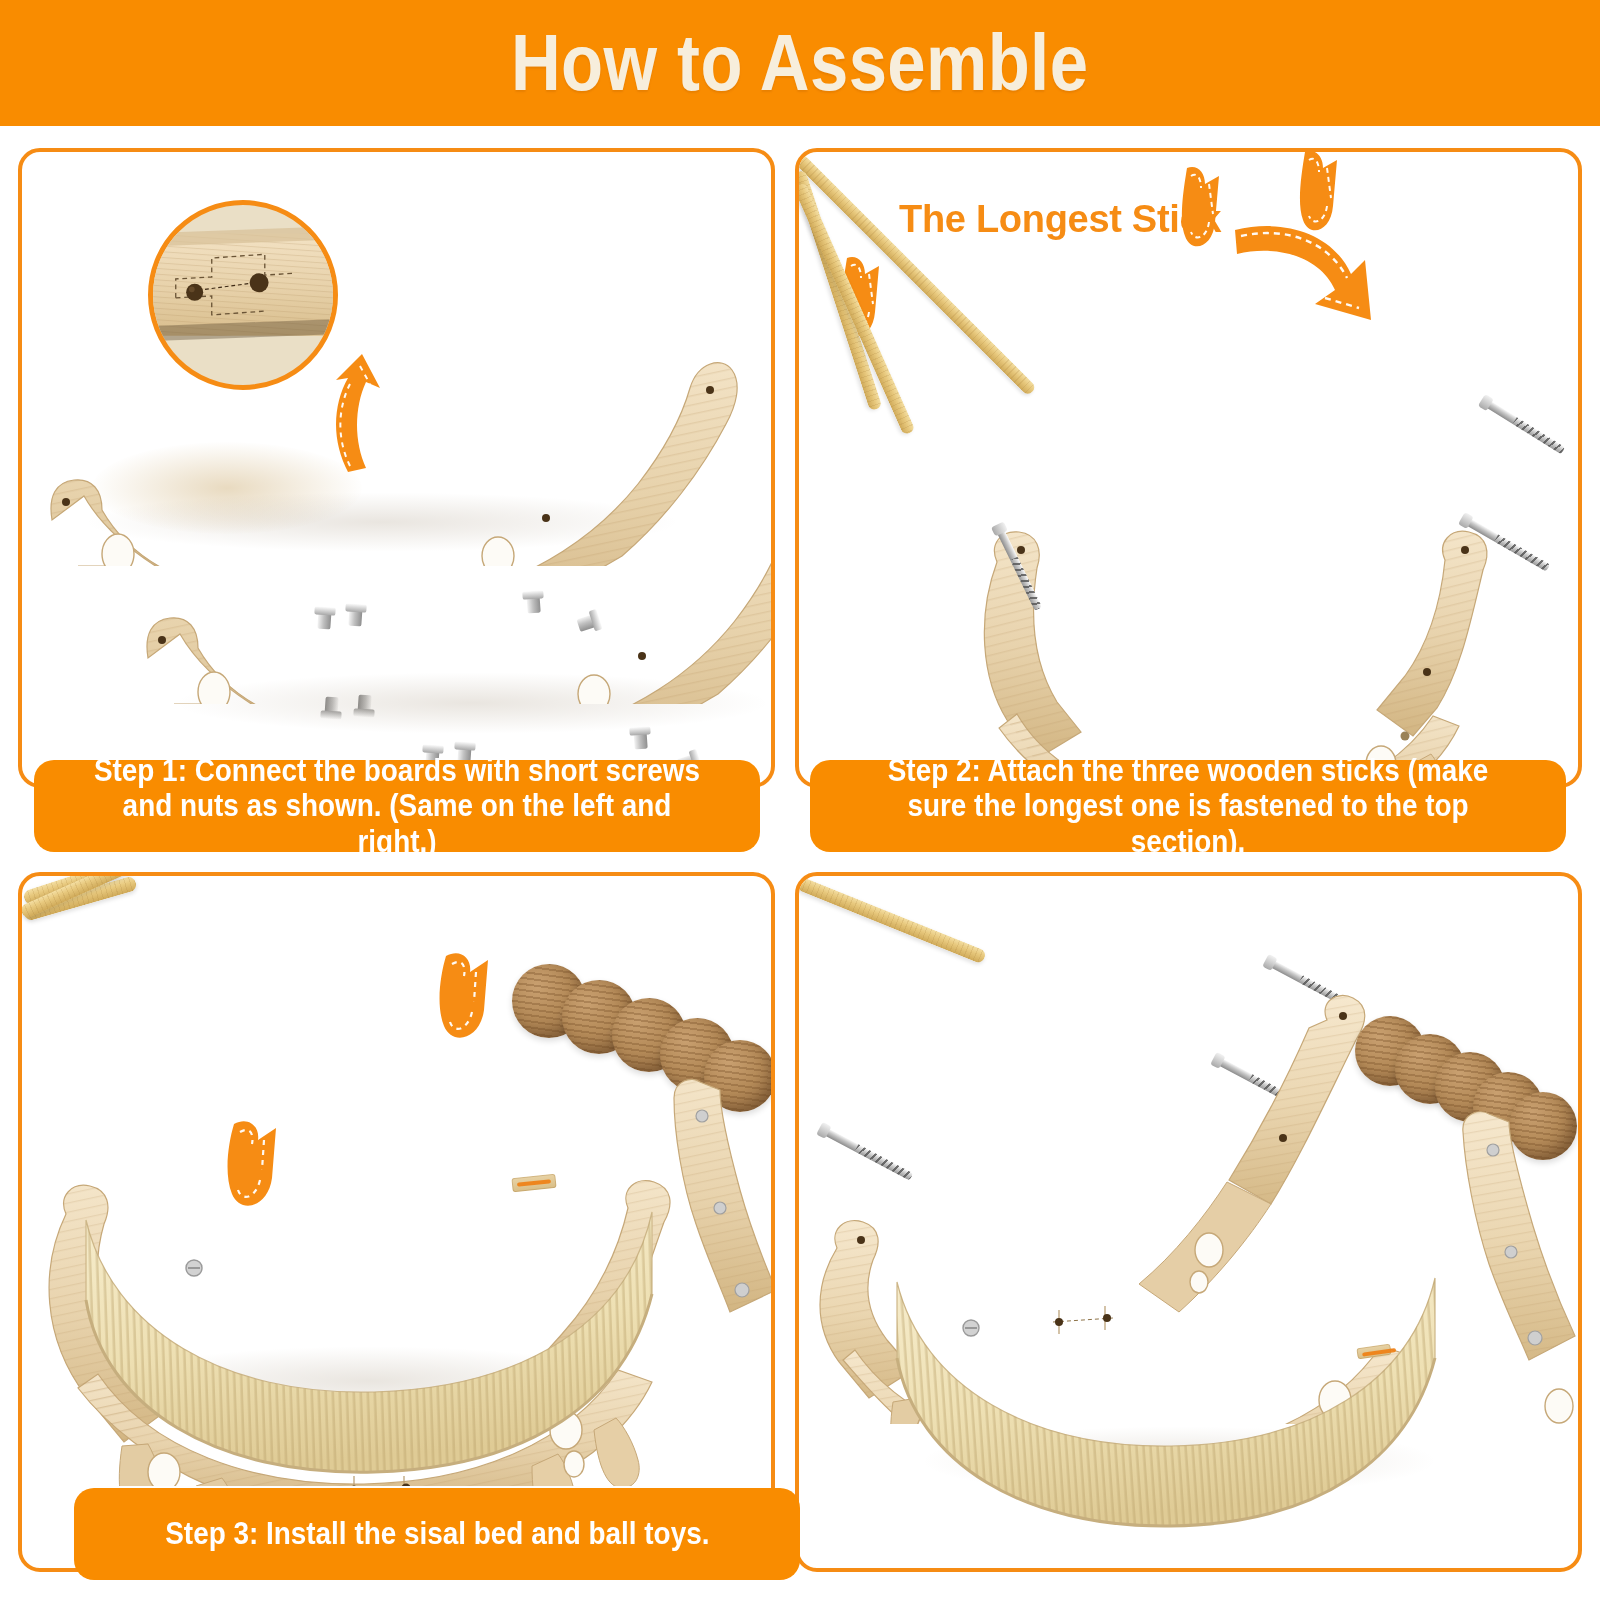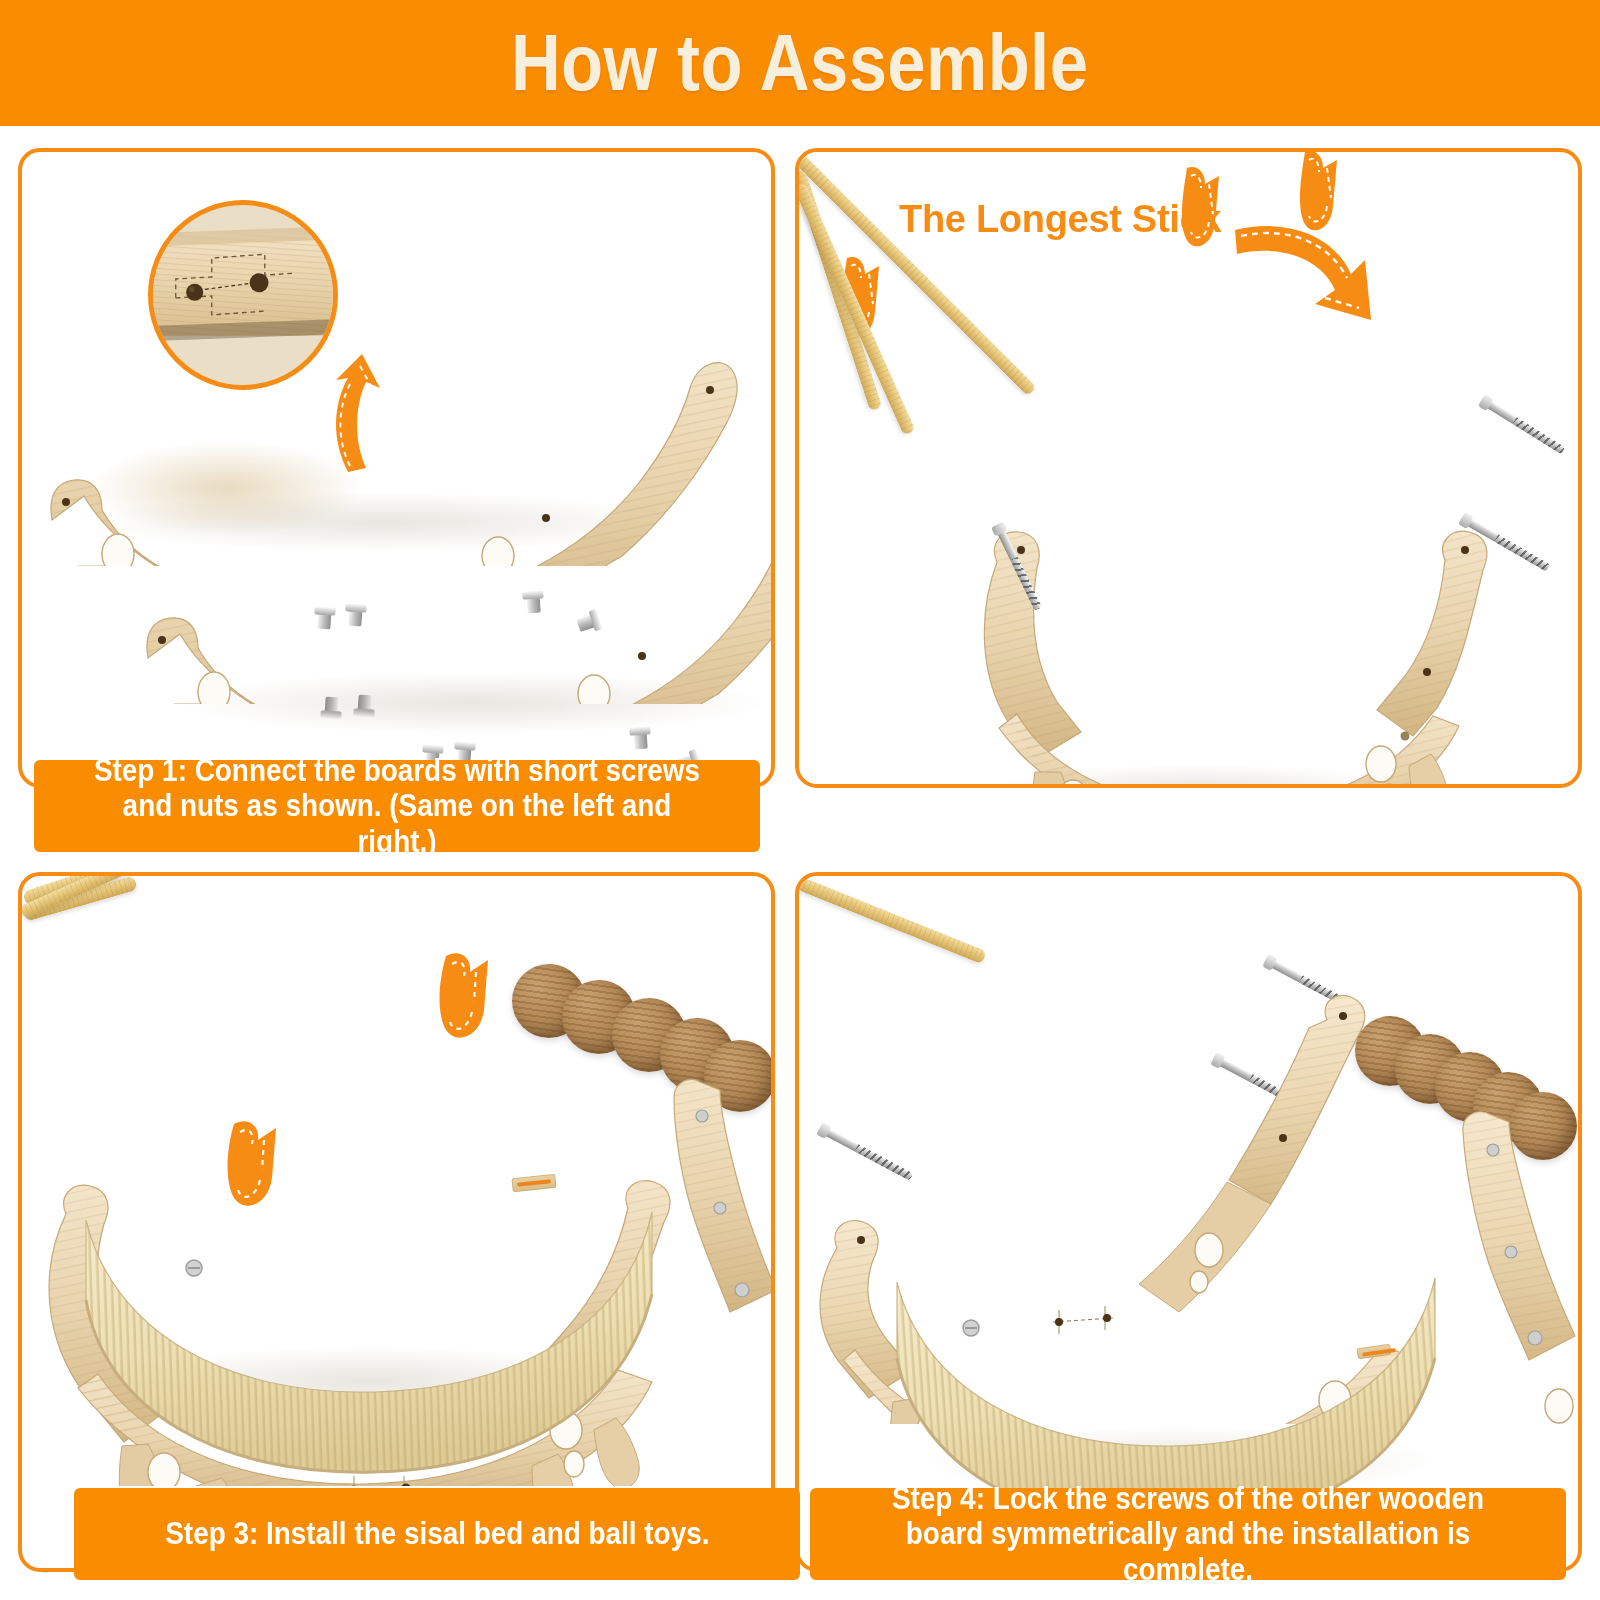--- a/index.html
+++ b/index.html
@@ -41,21 +41,21 @@
   .p2 { left: 795px; top: 148px;  width: 787px; height: 640px; }
   .p3 { left: 18px;  top: 872px;  width: 757px; height: 700px; }
   .p4 { left: 795px; top: 872px;  width: 787px; height: 700px; }
 
   .stage { position: absolute; inset: 0; overflow: hidden; border-radius: 18px; }
 
   
   .caption {
     position: absolute;
     background: #F98C00;
-    border-radius: 6px;
+    border-radius: 20px;
     display: flex; align-items: center; justify-content: center;
     text-align: center;
     color: #ffffff;
     padding: 8px 16px;
     line-height: 1.14;
     font-weight: 700;
     z-index: 30;
   }
   .c1 { left: 34px;  top: 760px;  width: 726px; height: 92px;  font-size: 31px; }
   .c2 { left: 810px; top: 760px;  width: 756px; height: 92px;  font-size: 31px; }
@@ -400,20 +400,23 @@
           <circle cx="542" cy="288" r="4" fill="#4A3318"></circle>
           <circle cx="520" cy="352" r="4.5" fill="#9A8258"></circle>
         </g>
       </svg>
 
       <div class="screw-long" style="left:200px; top:372px; width:90px; transform:rotate(64deg); transform-origin:left center;"></div>
       <div class="screw-long" style="left:686px; top:246px; width:92px; transform:rotate(32deg); transform-origin:left center;"></div>
       <div class="screw-long" style="left:666px; top:364px; width:96px; transform:rotate(30deg); transform-origin:left center;"></div>
     </div>
   </div>
+  <div class="caption c2">
+    <span>Step 2: Attach the three wooden sticks (make sure the longest one is fastened to the top section).</span>
+  </div>
 
   <div class="panel p3">
     <div class="stage">
 
       <svg class="arrow" style="left:408px; top:72px; width:92px; height:106px;" viewBox="0 0 92 106">
         <path d="M16 8 C30 0 42 10 40 24 L58 12 L54 62 C50 92 22 98 14 78
                  C6 58 10 28 16 8 Z" fill="#F68C14"></path>
         <path d="M22 16 C32 10 36 18 34 28 M46 24 L44 54 M42 64 C38 82 24 86 20 74" fill="none" stroke="#ffffff" stroke-width="2.2" stroke-dasharray="5 5" opacity=".95"></path>
       </svg>
       <svg class="arrow" style="left:196px; top:240px; width:92px; height:106px;" viewBox="0 0 92 106">
@@ -642,17 +645,14 @@
         <circle cx="124" cy="232" r="7" fill="#CFCFCF" stroke="#A0A0A0" stroke-width="1.2"></circle>
         <ellipse cx="148" cy="300" rx="14" ry="17" fill="#FDFBF6" stroke="#C6A878" stroke-width="1.4"></ellipse>
       </svg>
 
       <svg style="position:absolute; left:150px; top:430px; width:60px; height:60px;" viewBox="0 0 60 60">
         <circle cx="22" cy="22" r="8" fill="#D2D2D2" stroke="#9A9A9A" stroke-width="1.4"></circle>
         <path d="M16 22 L28 22" stroke="#8A8A8A" stroke-width="1.6"></path>
       </svg>
     </div>
   </div>
-  <div class="caption c4">
-    <span>Step 4: Lock the screws of the other wooden board symmetrically and the installation is complete.</span>
-  </div>
 
 </div>
 
 </body></html>

